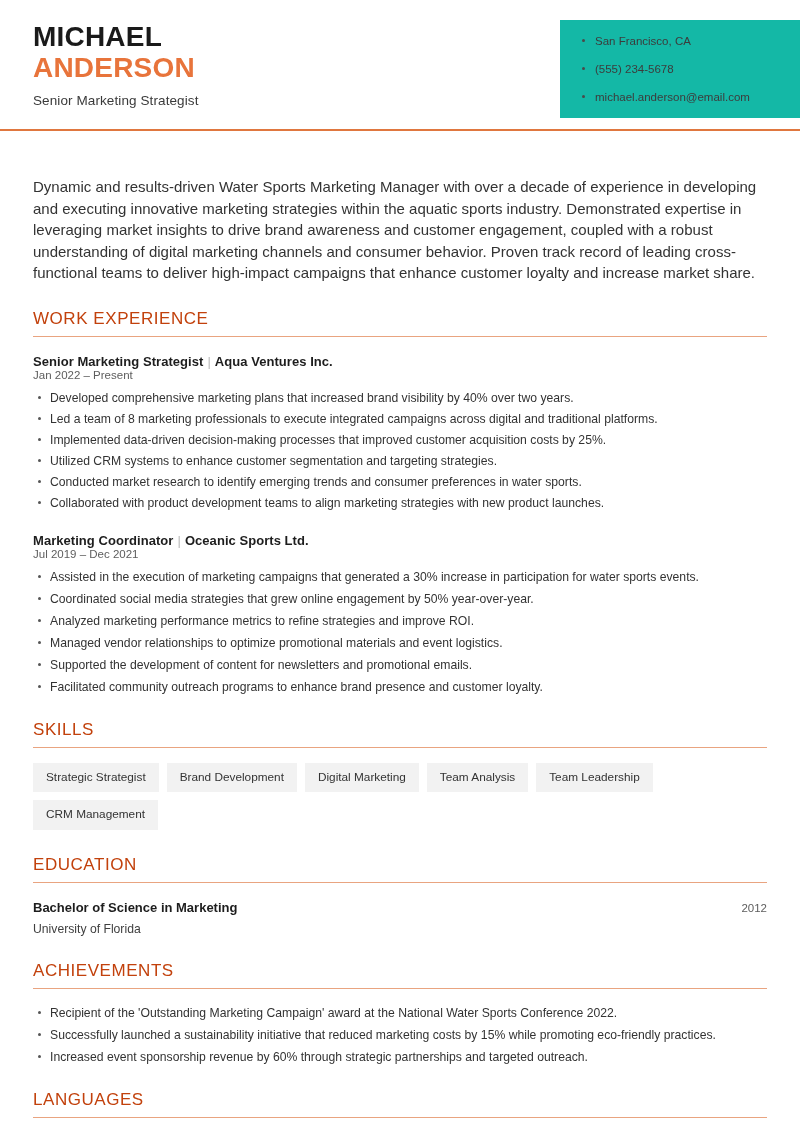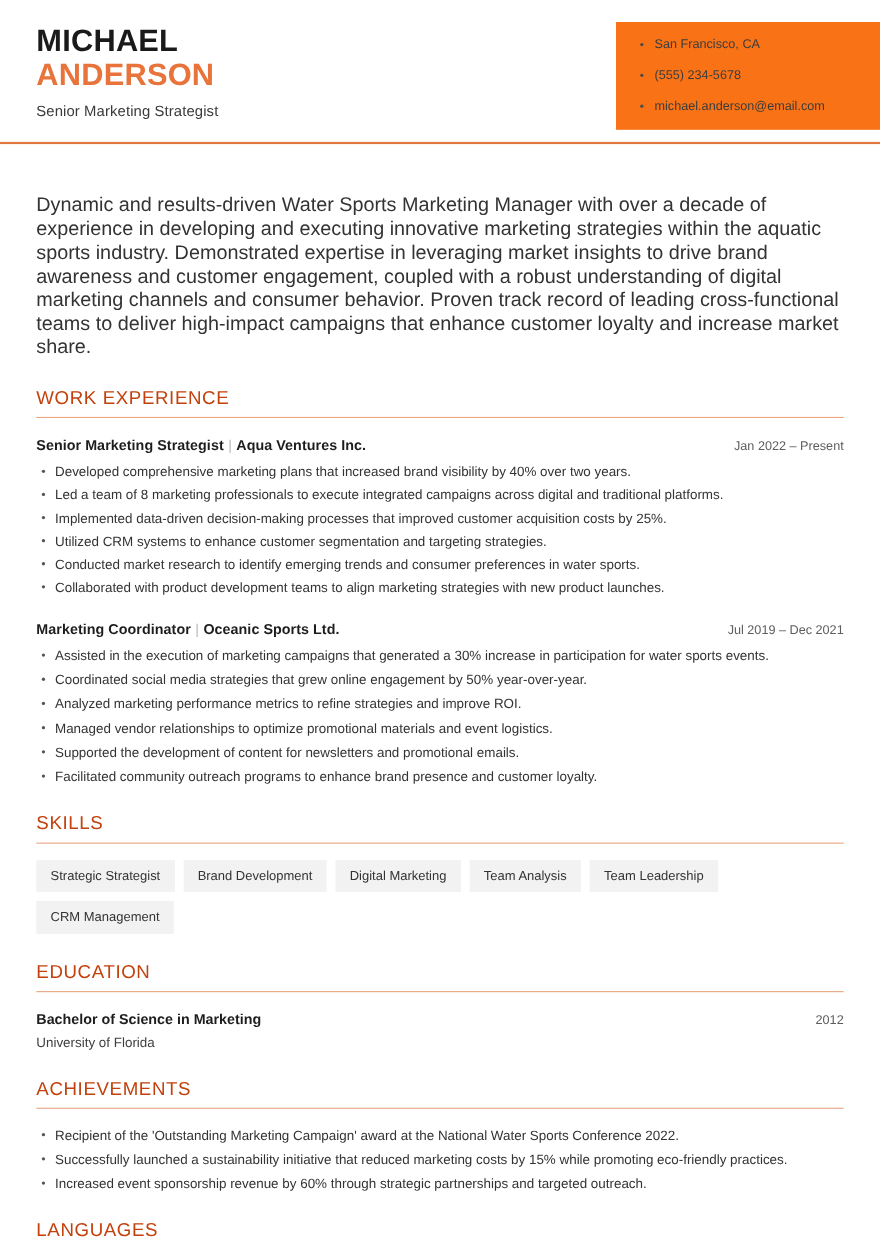--- a/index.html
+++ b/index.html
@@ -53,21 +53,21 @@
     color: #3a3a3a;
     letter-spacing: 0.1px;
   }
 
   .contact-panel {
     position: absolute;
     top: 20px;
     left: 560px;
     width: 240px;
     padding: 14px 0 14px 22px;
-    background: #f97316;
+    background: #14b8a6;
   }
 
   .contact-item {
     position: relative;
     font-size: 11.5px;
     line-height: 14px;
     color: #3c3c3c;
     padding-left: 13px;
     margin-bottom: 14px;
   }
@@ -90,21 +90,21 @@
     width: 800px;
     height: 2px;
     background: #e0773f;
   }
 
   
   .body-area { padding: 0 33px; }
 
   .summary {
     margin-top: 26px;
-    font-size: 18px;
+    font-size: 15px;
     line-height: 21.5px;
     color: #333333;
     text-align: left;
   }
 
   
   .section { margin-top: 25px; }
 
   .section-title {
     font-size: 17px;
@@ -121,20 +121,21 @@
   }
 
   
   .entry { margin-top: 17px; }
   .entry + .entry { margin-top: 22px; }
 
   .entry-head {
     display: flex;
     align-items: baseline;
     justify-content: space-between;
+    flex-direction: column;
   }
 
   .entry-title {
     font-size: 13px;
     font-weight: bold;
     color: #1d1d1d;
     letter-spacing: 0.05px;
   }
 
   .entry-sep {

